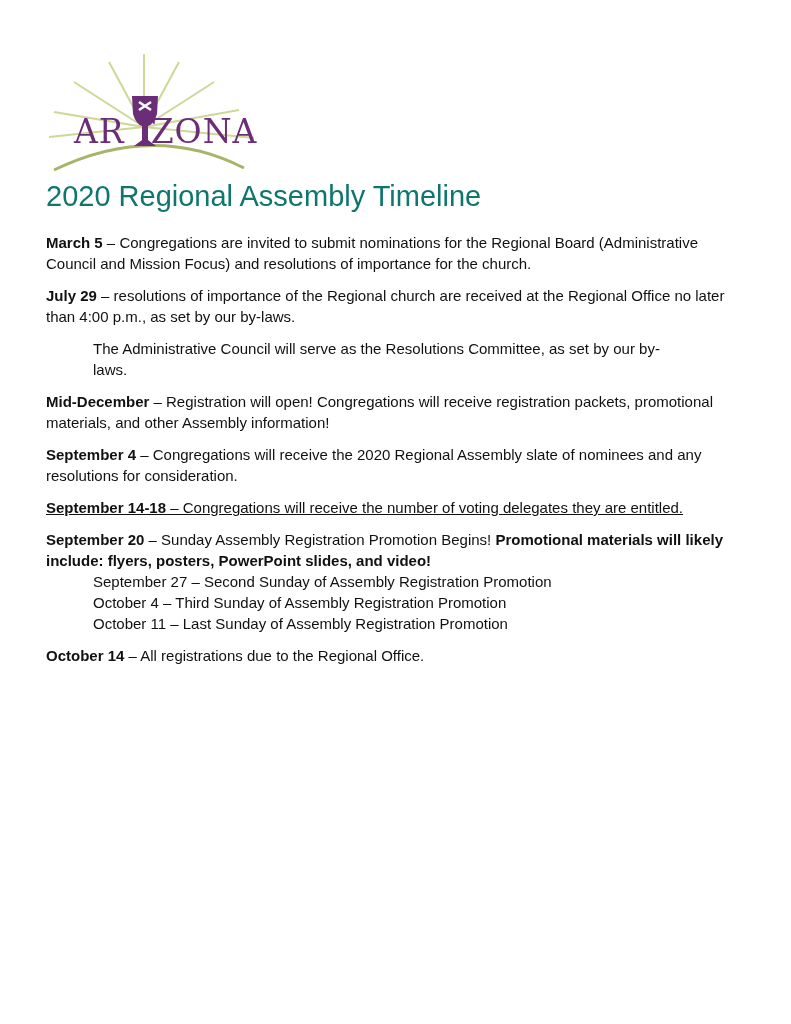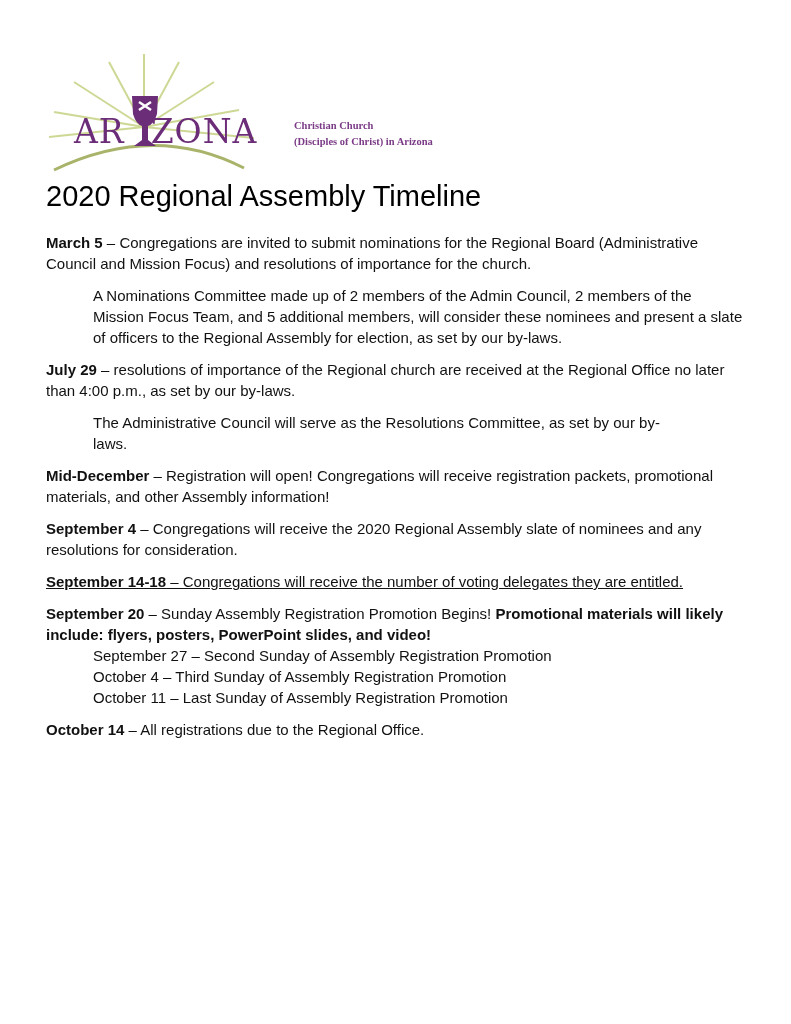--- a/index.html
+++ b/index.html
@@ -1,21 +1,21 @@
 <!DOCTYPE html>
 <html><head>
   <meta charset="utf-8">
   <style>
     html, body { margin: 0; padding: 0; background: #ffffff; }
     body { width: 791px; height: 1024px; position: relative; overflow: hidden; color: #111; }
     .logo { position: absolute; left: 44px; top: 52px; width: 420px; height: 125px; }
     .logo svg { position: absolute; left: 0; top: 0; }
     .logo-word { position: absolute; left: 30px; top: 60px; font-family: "DejaVu Serif", "Liberation Serif", serif; font-size: 33px; letter-spacing: 1px; color: #6b2c78; }
     .logo-tag { position: absolute; left: 250px; top: 66px; font-family: "Liberation Serif", serif; font-size: 10.5px; font-weight: bold; color: #7a3a86; line-height: 16px; }
-    h1 { position: absolute; left: 46px; top: 180px; margin: 0; font-family: "Liberation Sans", sans-serif; font-weight: normal; font-size: 29px; color: #000000; }
+    h1 { position: absolute; left: 46px; top: 180px; margin: 0; font-family: "Liberation Sans", sans-serif; font-weight: normal; font-size: 29px; color: #0f766e; }
     .content { position: absolute; left: 46px; top: 232px; width: 700px; font-family: "Liberation Sans", sans-serif; font-size: 15px; line-height: 21px; color: #111; }
     .content p { margin: 0 0 11px 0; }
     .content p.indent { margin-left: 47px; }
     .content .sub { margin: 0 0 0 47px; }
     .content .sub-last { margin-bottom: 11px; }
     b { font-weight: bold; }
   </style>
 </head>
 <body>
 
@@ -32,31 +32,26 @@
       <line x1="100" y1="75" x2="5" y2="85"></line>
       <line x1="100" y1="75" x2="210" y2="86"></line>
     </g>
     <path d="M10 118 Q110 70 200 116" fill="none" stroke="#a9b36a" stroke-width="3"></path>
     <path d="M88 44 L114 44 L113 62 Q110 72 104 74 L104 88 L112 94 L90 94 L98 88 L98 74 Q92 72 89 62 Z" fill="#6b2c78"></path>
     <path d="M95 50 L107 58 M107 50 L95 58" stroke="#ffffff" stroke-width="2.5"></path>
   </svg>
   <div class="logo-word">
     <span>AR</span><span style="display:inline-block;width:26px;"></span><span>ZONA</span>
   </div>
-  <div class="logo-tag">
-    <div>Christian Church</div>
-    <div>(Disciples of Christ) in Arizona</div>
-  </div>
 </div>
 
 <h1>2020 Regional Assembly Timeline</h1>
 
 <div class="content">
   <p><b>March 5</b><span> – Congregations are invited to submit nominations for the Regional Board (Administrative Council and Mission Focus) and resolutions of importance for the church.</span></p>
-  <p class="indent">A Nominations Committee made up of 2 members of the Admin Council, 2 members of the Mission Focus Team, and 5 additional members, will consider these nominees and present a slate of officers to the Regional Assembly for election, as set by our by-laws.</p>
   <p><b>July 29</b><span> – resolutions of importance of the Regional church are received at the Regional Office no later than 4:00 p.m., as set by our by-laws.</span></p>
   <p class="indent" style="width:600px;">The Administrative Council will serve as the Resolutions Committee, as set by our by-laws.</p>
   <p><b>Mid-December</b><span> – Registration will open! Congregations will receive registration packets, promotional materials, and other Assembly information!</span></p>
   <p><b>September 4</b><span> – Congregations will receive the 2020 Regional Assembly slate of nominees and any resolutions for consideration.</span></p>
   <p style="width:650px;text-decoration:underline;"><b>September 14-18</b><span> – Congregations will receive the number of voting delegates they are entitled.</span></p>
   <p style="margin-bottom:0;"><b>September 20</b><span> – Sunday Assembly Registration Promotion Begins! </span><b>Promotional materials will likely include: flyers, posters, PowerPoint slides, and video!</b></p>
   <div class="sub">September 27 – Second Sunday of Assembly Registration Promotion</div>
   <div class="sub">October 4 – Third Sunday of Assembly Registration Promotion</div>
   <div class="sub sub-last">October 11 – Last Sunday of Assembly Registration Promotion</div>
   <p><b>October 14</b><span> – All registrations due to the Regional Office.</span></p>

